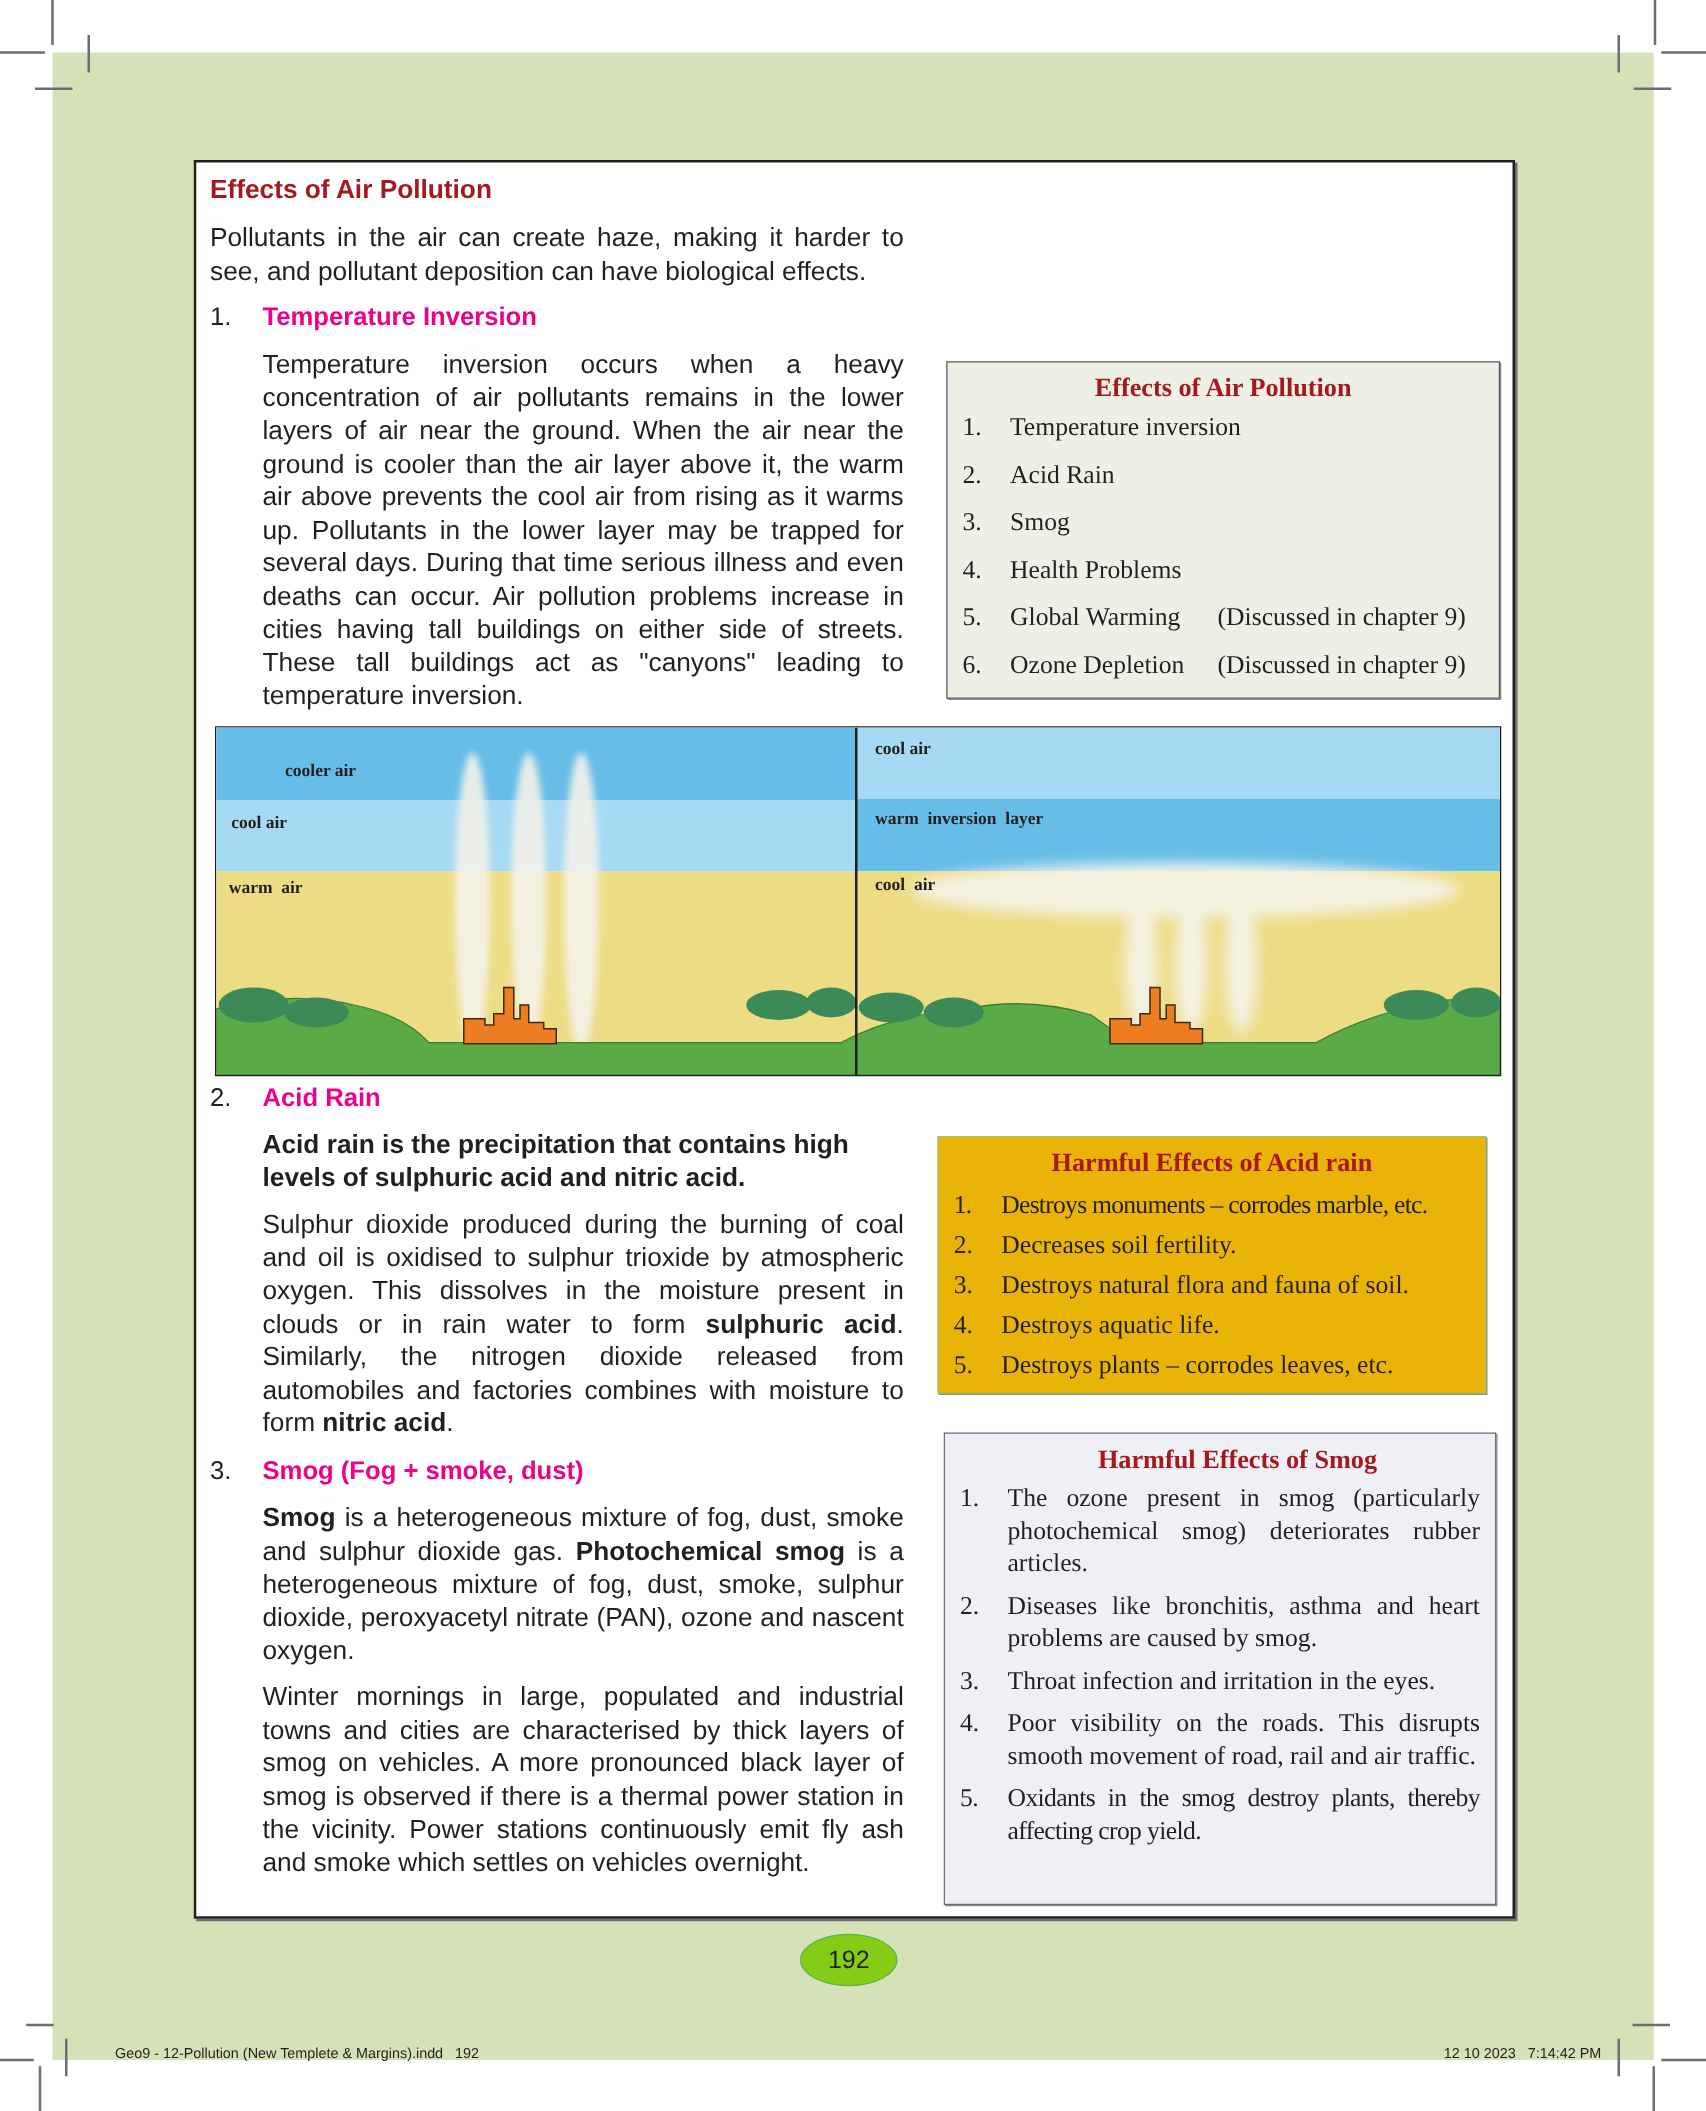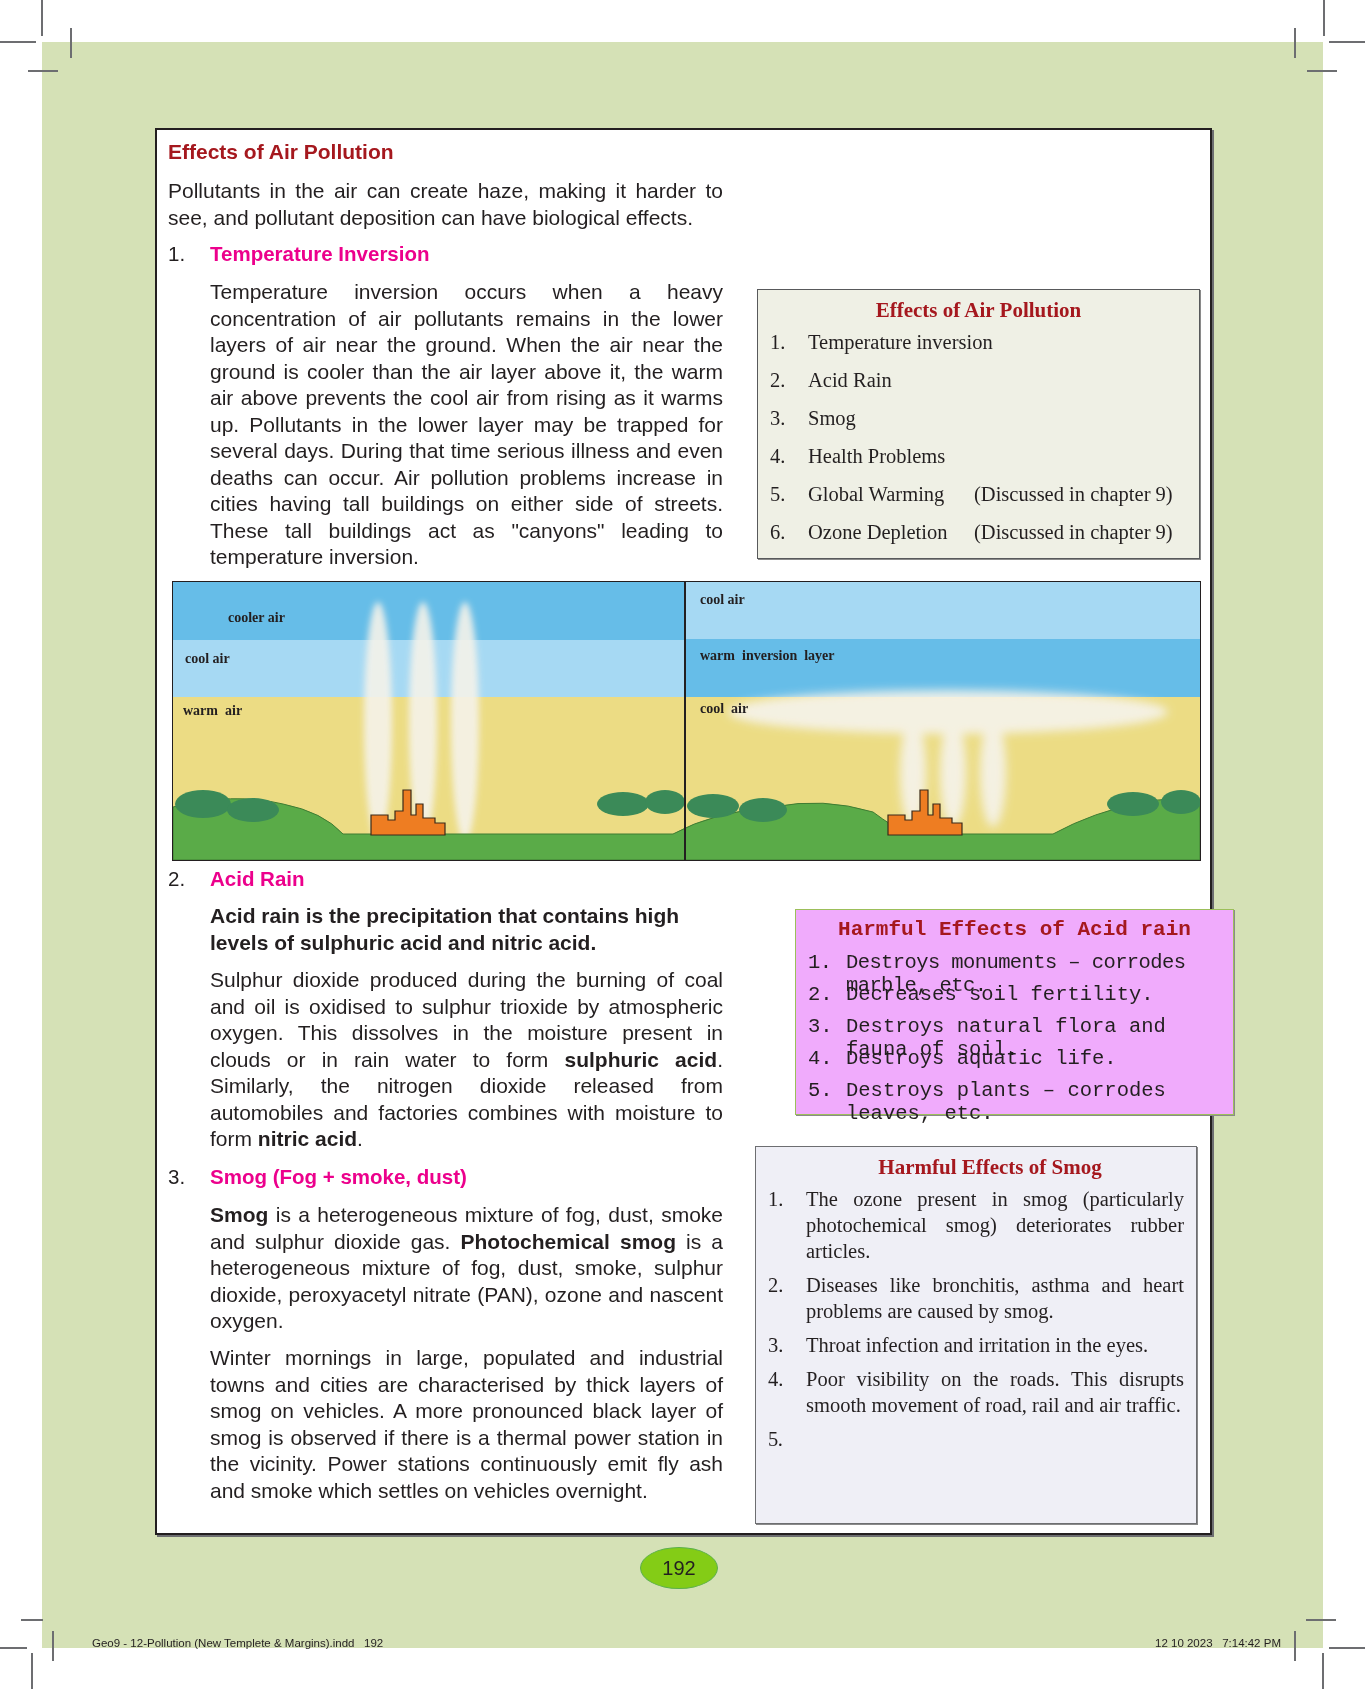--- a/index.html
+++ b/index.html
@@ -118,21 +118,21 @@
   <span class="lbl" style="left:527px;top:10px;">cool air</span>
   <span class="lbl" style="left:527px;top:66px;white-space:pre;">warm  inversion  layer</span>
   <span class="lbl" style="left:527px;top:119px;white-space:pre;">cool  air</span>
 </div>
 
 <div class="abs num" style="left:168px;top:867px;">2.</div>
 <div class="abs pink" style="left:210px;top:867px;">Acid Rain</div>
 <div class="abs body-text" style="left:210px;top:903px;width:513px;font-weight:bold;text-align:left;">Acid rain is the precipitation that contains high levels of sulphuric acid and nitric acid.</div>
 <div class="abs body-text" style="left:210px;top:967px;width:513px;"><span>Sulphur dioxide produced during the burning of coal and oil is oxidised to sulphur trioxide by atmospheric oxygen. This dissolves in the moisture present in clouds or in rain water to form </span><b>sulphuric acid</b><span>. Similarly, the nitrogen dioxide released from automobiles and factories combines with moisture to form </span><b>nitric acid</b><span>.</span></div>
 
-<div class="sidebox" style="left:795px;top:909px;width:437px;height:204px;background:#f0abfc;border-color:#9cbf5a;font-family:Liberation Mono, monospace;">
+<div class="sidebox" style="left:750px;top:909px;width:437px;height:204px;background:#eab308;border-color:#9cbf5a;">
   <div class="title" style="margin-top:8px;">Harmful Effects of Acid rain</div>
   <ol style="margin-top:10px;">
     <li style="height:32px;letter-spacing:-0.6px;"><span class="n">1.</span><span>Destroys monuments – corrodes marble, etc.</span></li>
     <li style="height:32px;"><span class="n">2.</span><span>Decreases soil fertility.</span></li>
     <li style="height:32px;"><span class="n">3.</span><span>Destroys natural flora and fauna of soil.</span></li>
     <li style="height:32px;"><span class="n">4.</span><span>Destroys aquatic life.</span></li>
     <li style="height:32px;"><span class="n">5.</span><span>Destroys plants – corrodes leaves, etc.</span></li>
   </ol>
 </div>
 
@@ -141,20 +141,20 @@
 <div class="abs body-text" style="left:210px;top:1202px;width:513px;"><b>Smog</b><span> is a heterogeneous mixture of fog, dust, smoke and sulphur dioxide gas. </span><b>Photochemical smog</b><span> is a heterogeneous mixture of fog, dust, smoke, sulphur dioxide, peroxyacetyl nitrate (PAN), ozone and nascent oxygen.</span></div>
 <div class="abs body-text" style="left:210px;top:1345px;width:513px;">Winter mornings in large, populated and industrial towns and cities are characterised by thick layers of smog on vehicles. A more pronounced black layer of smog is observed if there is a thermal power station in the vicinity. Power stations continuously emit fly ash and smoke which settles on vehicles overnight.</div>
 
 <div class="sidebox" style="left:755px;top:1146px;width:440px;height:376px;background:#efeff6;border-color:#6d6e71;">
   <div class="title" style="margin-top:8px;padding-left:28px;">Harmful Effects of Smog</div>
   <ol style="margin-top:6px;line-height:26px;">
     <li class="just" style="padding-right:12px;margin-bottom:8px;"><span class="n">1.</span><span>The ozone present in smog (particularly photochemical smog) deteriorates rubber articles.</span></li>
     <li class="just" style="padding-right:12px;margin-bottom:8px;"><span class="n">2.</span><span>Diseases like bronchitis, asthma and heart problems are caused by smog.</span></li>
     <li class="just" style="padding-right:12px;margin-bottom:8px;"><span class="n">3.</span><span>Throat infection and irritation in the eyes.</span></li>
     <li class="just" style="padding-right:12px;margin-bottom:8px;"><span class="n">4.</span><span>Poor visibility on the roads. This disrupts smooth movement of road, rail and air traffic.</span></li>
-    <li class="just" style="padding-right:12px;letter-spacing:-0.5px;"><span class="n">5.</span></li>
+    <li class="just" style="padding-right:12px;letter-spacing:-0.5px;"><span class="n">5.</span><span>Oxidants in the smog destroy plants, thereby affecting crop yield.</span></li>
   </ol>
 </div>
 
 <div class="page-oval">192</div>
 
 <div class="slug" style="left:92px;top:1637px;white-space:pre;">Geo9 - 12-Pollution (New Templete &amp; Margins).indd   192</div>
 <div class="slug" style="left:1155px;top:1637px;white-space:pre;">12 10 2023   7:14:42 PM</div>
 
 </body></html>

